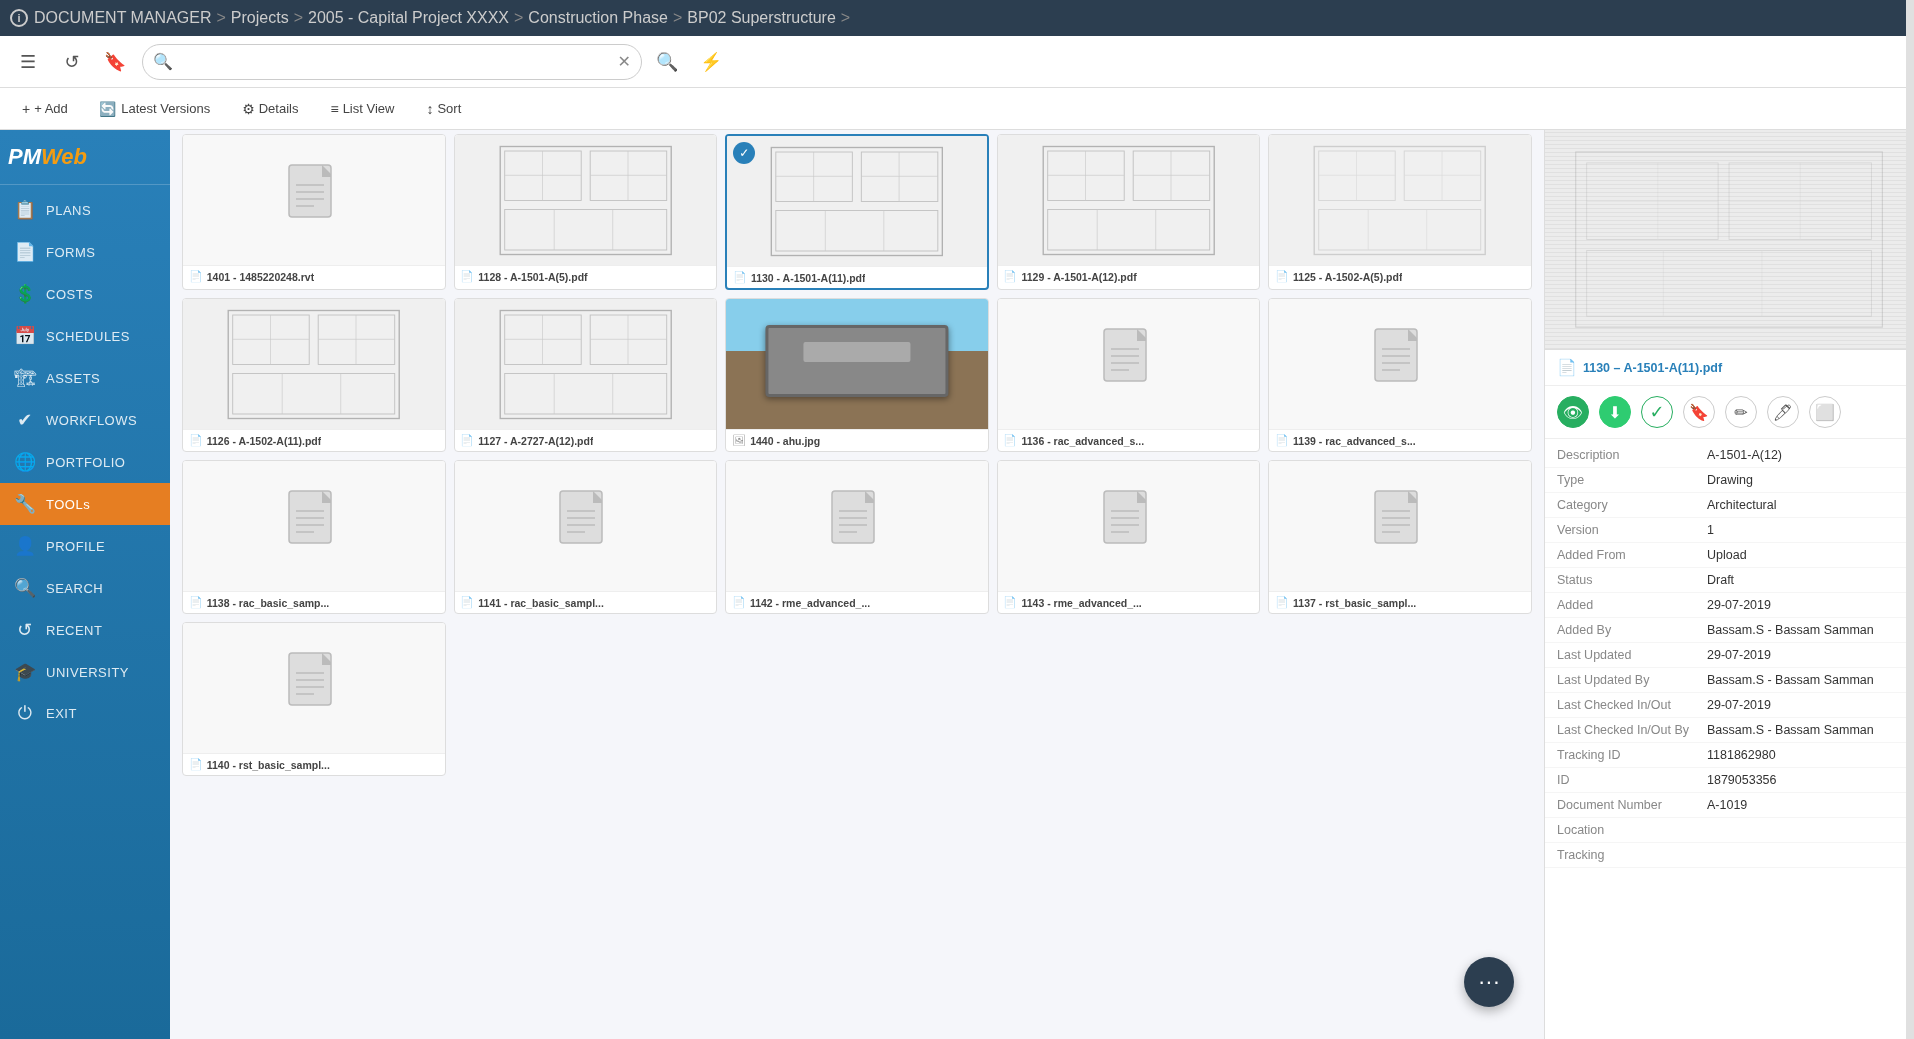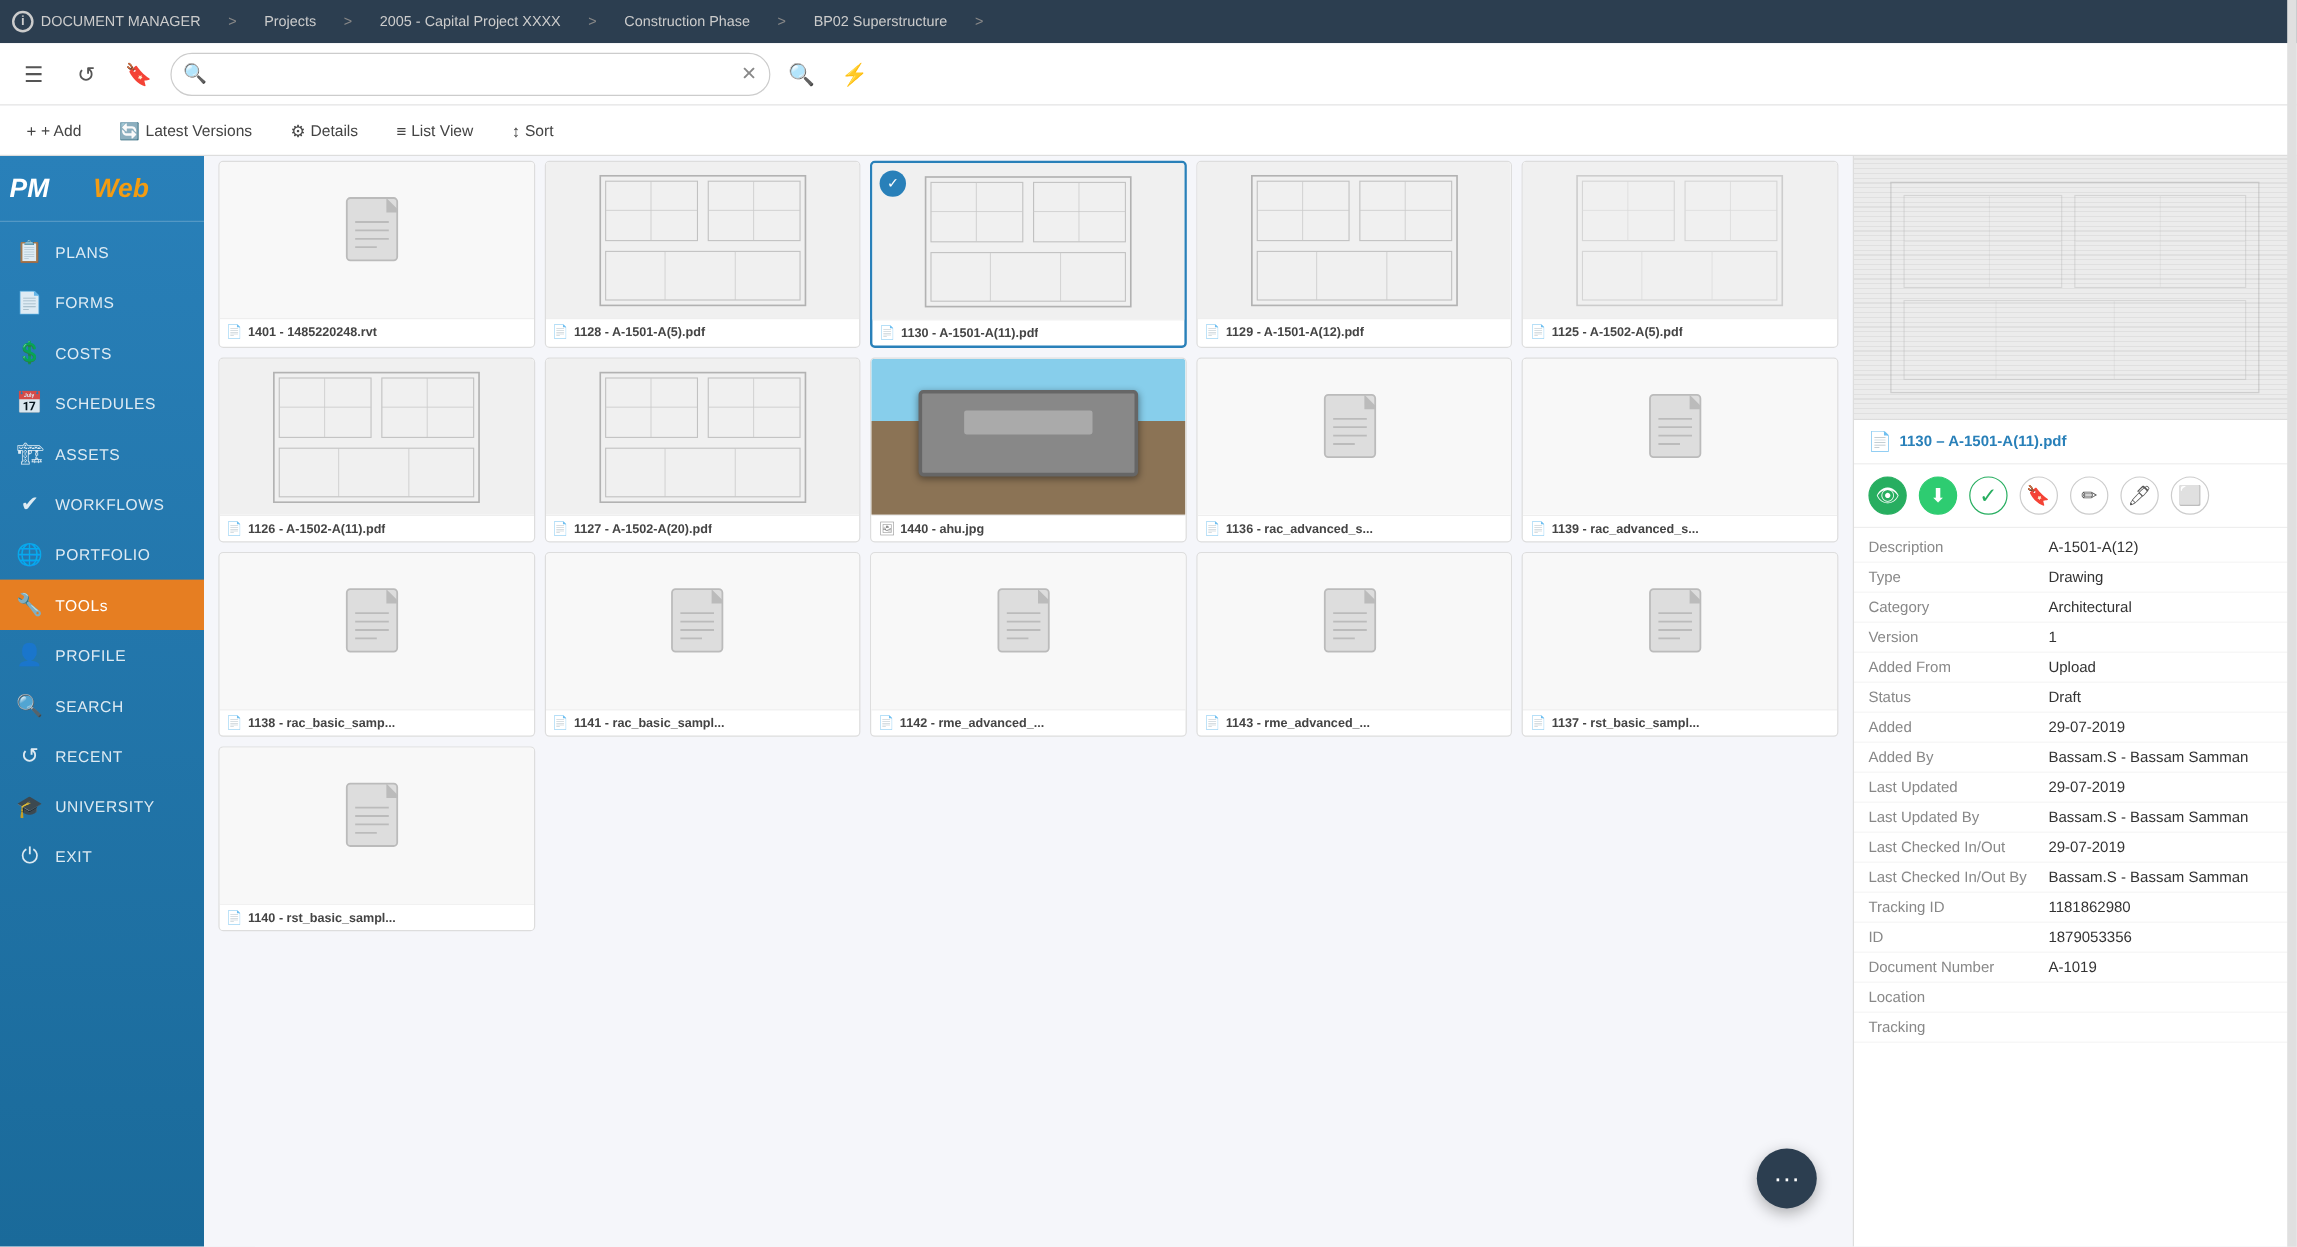--- a/index.html
+++ b/index.html
@@ -17,21 +17,21 @@
       gap: 6px;
       flex-shrink: 0;
     }
     .topbar .info-icon {
       width: 18px; height: 18px;
       border: 2px solid #ccc;
       border-radius: 50%;
       display: flex; align-items: center; justify-content: center;
       font-size: 11px; font-weight: bold; color: #ccc;
     }
-    .topbar .breadcrumb { display: flex; align-items: center; gap: 23px; font-size: 12px; }
+    .topbar .breadcrumb { display: flex; align-items: center; gap: 5px; font-size: 16px; }
     .topbar .breadcrumb span { color: #ccc; }
     .topbar .breadcrumb .sep { color: #888; }
 
     
     .toolbar {
       background: #fff;
       height: 52px;
       display: flex;
       align-items: center;
       padding: 0 10px;
@@ -271,21 +271,20 @@
     .files-grid-container::-webkit-scrollbar-thumb { background: #ccc; border-radius: 3px; }
     .detail-panel::-webkit-scrollbar { width: 6px; }
     .detail-panel::-webkit-scrollbar-track { background: #f0f0f0; }
     .detail-panel::-webkit-scrollbar-thumb { background: #ccc; border-radius: 3px; }
 
     .sidebar .logo-wrap {
       display: flex; align-items: flex-start;
       padding: 6px 8px 14px;
       border-bottom: 1px solid rgba(255,255,255,0.2);
       margin-bottom: 4px;
-      gap: 37px;
     }
   </style>
 </head>
 <body>
 
 <div class="topbar">
   <div class="info-icon">i</div>
   <div class="breadcrumb">
     <span>DOCUMENT MANAGER</span>
     <span class="sep">&gt;</span>
@@ -554,21 +553,21 @@
         <line x1="105" y1="37" x2="190" y2="37" stroke="#999" stroke-width="0.7"></line>
         <line x1="65" y1="75" x2="65" y2="120" stroke="#999" stroke-width="0.7"></line>
         <line x1="130" y1="75" x2="130" y2="120" stroke="#999" stroke-width="0.7"></line>
         <text x="10" y="140" font-size="6" fill="#666">A-1501-A</text>
       </svg>
     </div>
 
     </div>
     <div class="file-footer">
       <span class="file-type-icon">📄</span>
-      <span class="file-name">1127 - A-1502-A(20).pdf</span>
+      <span class="file-name">1127 - A-2727-A(12).pdf</span>
     </div>
   </div>
           <div class="file-card">
     <div class="thumbnail">
       <div style="width:100%;height:100%;background:linear-gradient(180deg,#87CEEB 0%,#87CEEB 40%,#8B7355 40%,#8B7355 100%);display:flex;align-items:center;justify-content:center;position:relative;">
       <div style="width:70%;height:55%;background:#888;border-radius:4px;border:3px solid #666;position:absolute;top:20%;left:50%;transform:translateX(-50%);box-shadow:0 2px 6px rgba(0,0,0,0.4);">
         <div style="width:60%;height:30%;background:#aaa;margin:8% auto;border-radius:2px;"></div>
         <div style="display:flex;justify-content:space-around;padding:0 10%;">
           <div style="width:20%;height:20%;background:#999;border-radius:1px;"></div>
           <div style="width:20%;height:20%;background:#999;border-radius:1px;"></div>

